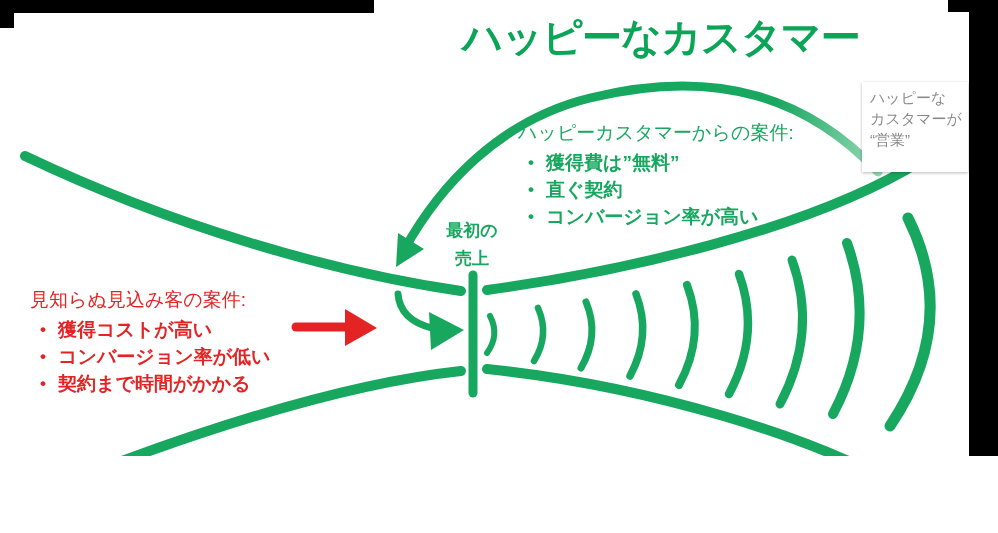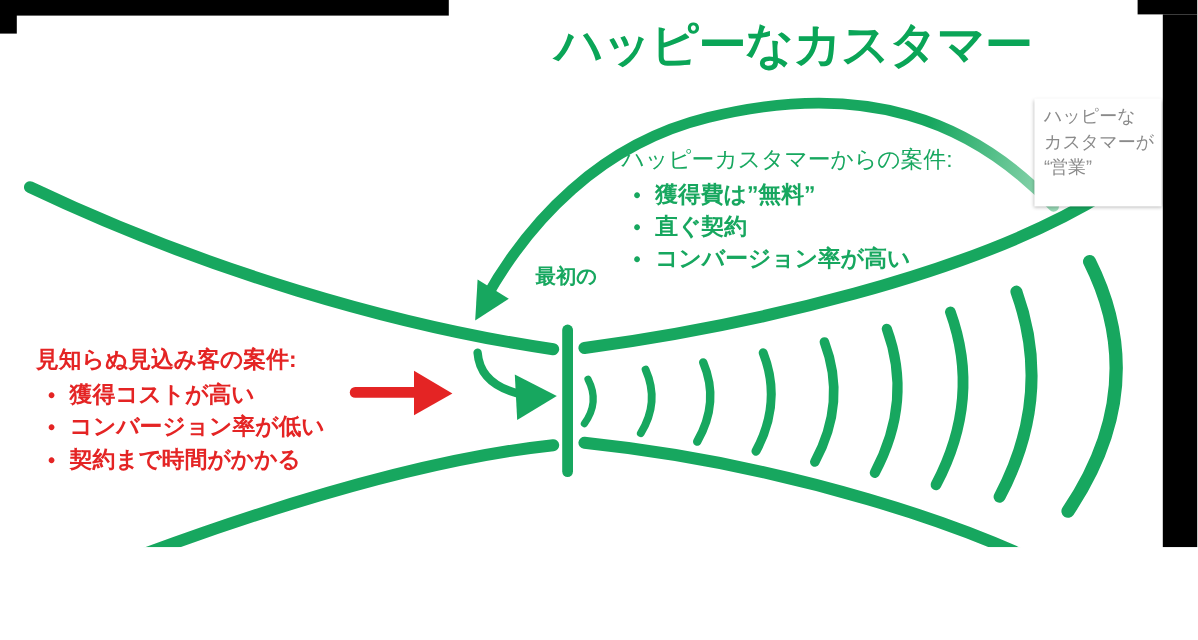--- a/index.html
+++ b/index.html
@@ -22,21 +22,21 @@
     display:flex;align-items:center;justify-content:center;padding-top:8px;box-sizing:border-box;
   }
   #title-text{
     color:#0aa557;font-size:40px;font-weight:bold;letter-spacing:-1px;white-space:nowrap;
   }
   
   #happy-leads{left:518px;top:120px;color:#17a75f;}
   #happy-leads .heading{font-size:19px;font-weight:normal;white-space:nowrap;}
   
   #stranger-leads{left:30px;top:287px;color:#e42424;}
-  #stranger-leads .heading{font-size:19px;font-weight:bold;white-space:nowrap;}
+  #stranger-leads .heading{font-size:19px;font-weight:normal;white-space:nowrap;}
   .note-list{list-style:none;margin:3px 0 0 0;padding:0 0 0 28px;}
   .note-list li{
     font-size:19px;font-weight:bold;line-height:27px;white-space:nowrap;position:relative;
   }
   .note-list li .dot{position:absolute;left:-18px;top:0;font-size:17px;}
   
   #first-sale{
     left:413px;top:217px;width:118px;text-align:center;color:#17a75f;
     font-size:17px;font-weight:bold;line-height:28px;
   }
@@ -117,20 +117,21 @@
     <div class="heading">見知らぬ見込み客の案件:</div>
     <ul class="note-list">
       <li><span class="dot">•</span><span>獲得コストが高い</span></li>
       <li><span class="dot">•</span><span>コンバージョン率が低い</span></li>
       <li><span class="dot">•</span><span>契約まで時間がかかる</span></li>
     </ul>
   </div>
 
   <div class="abs" id="first-sale">
     <div>最初の</div>
+    <div>売上</div>
   </div>
 
   <div class="abs" id="referral-note">
     <div>ハッピーな</div>
     <div>カスタマーが</div>
     <div>“営業”</div>
   </div>
 
 </div>
 

